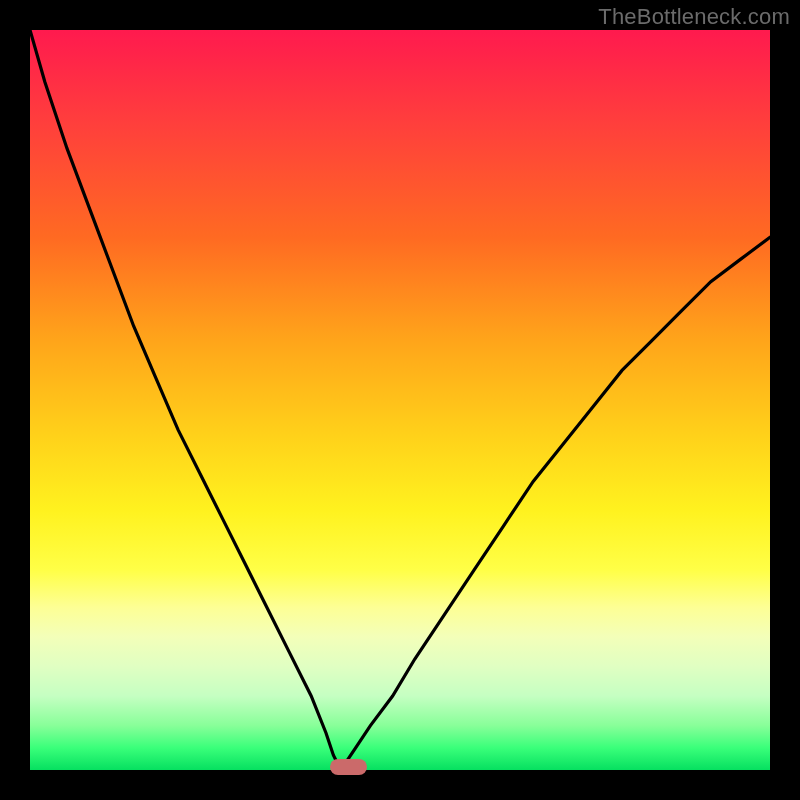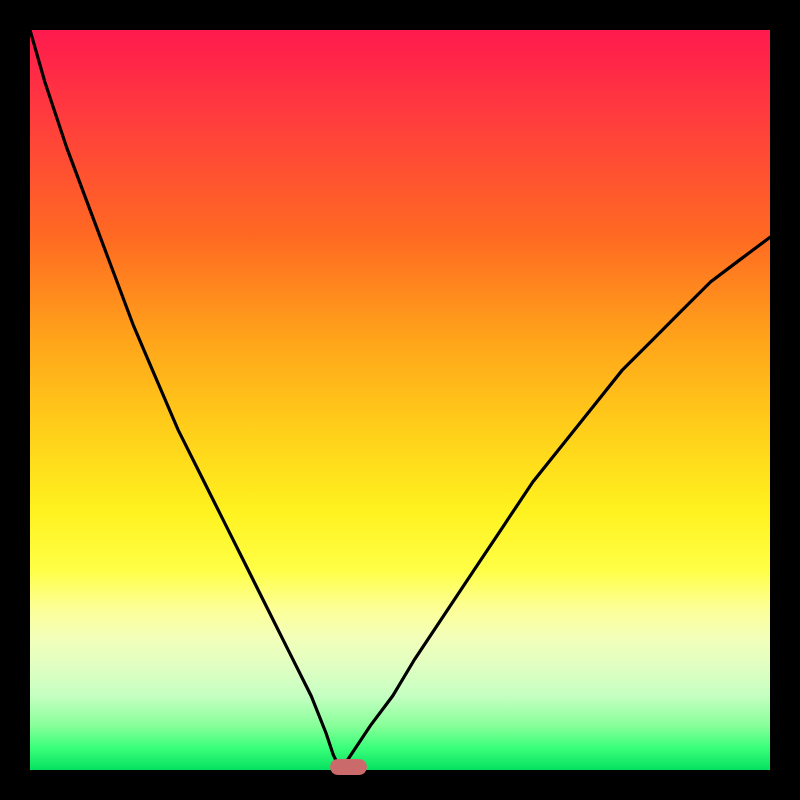--- a/index.html
+++ b/index.html
@@ -70,13 +70,14 @@
 <body>
 
 <div class="frame">
   <div class="plot-area">
     <svg class="curve-svg" viewBox="0 0 740 740" preserveAspectRatio="none">
       <path id="left-branch-path" fill="none" stroke="#000" stroke-width="3.2" stroke-linecap="round" d="M0.0 0.0 L14.8 51.8 L37.0 118.4 L59.2 177.6 L81.4 236.8 L103.6 296.0 L125.8 347.8 L148.0 399.6 L170.2 444.0 L192.4 488.4 L214.6 532.8 L236.8 577.2 L259.0 621.6 L281.2 666.0 L296.0 703.0 L303.4 725.2 L310.8 740.0"></path>
       <path id="right-branch-path" fill="none" stroke="#000" stroke-width="3.2" stroke-linecap="round" d="M310.8 740.0 L325.6 717.8 L340.4 695.6 L362.6 666.0 L384.8 629.0 L414.4 584.6 L444.0 540.2 L473.6 495.8 L503.2 451.4 L532.8 414.4 L562.4 377.4 L592.0 340.4 L621.6 310.8 L651.2 281.2 L680.8 251.6 L710.4 229.4 L740.0 207.2"></path>
     </svg>
     <div id="marker" class="marker" style="width: 37.74px; height: 16px; background: rgb(203, 106, 106); left: 299.7px; top: 729px;"></div>
   </div>
+  <div class="watermark">TheBottleneck.com</div>
 </div>
 
 </body></html>

